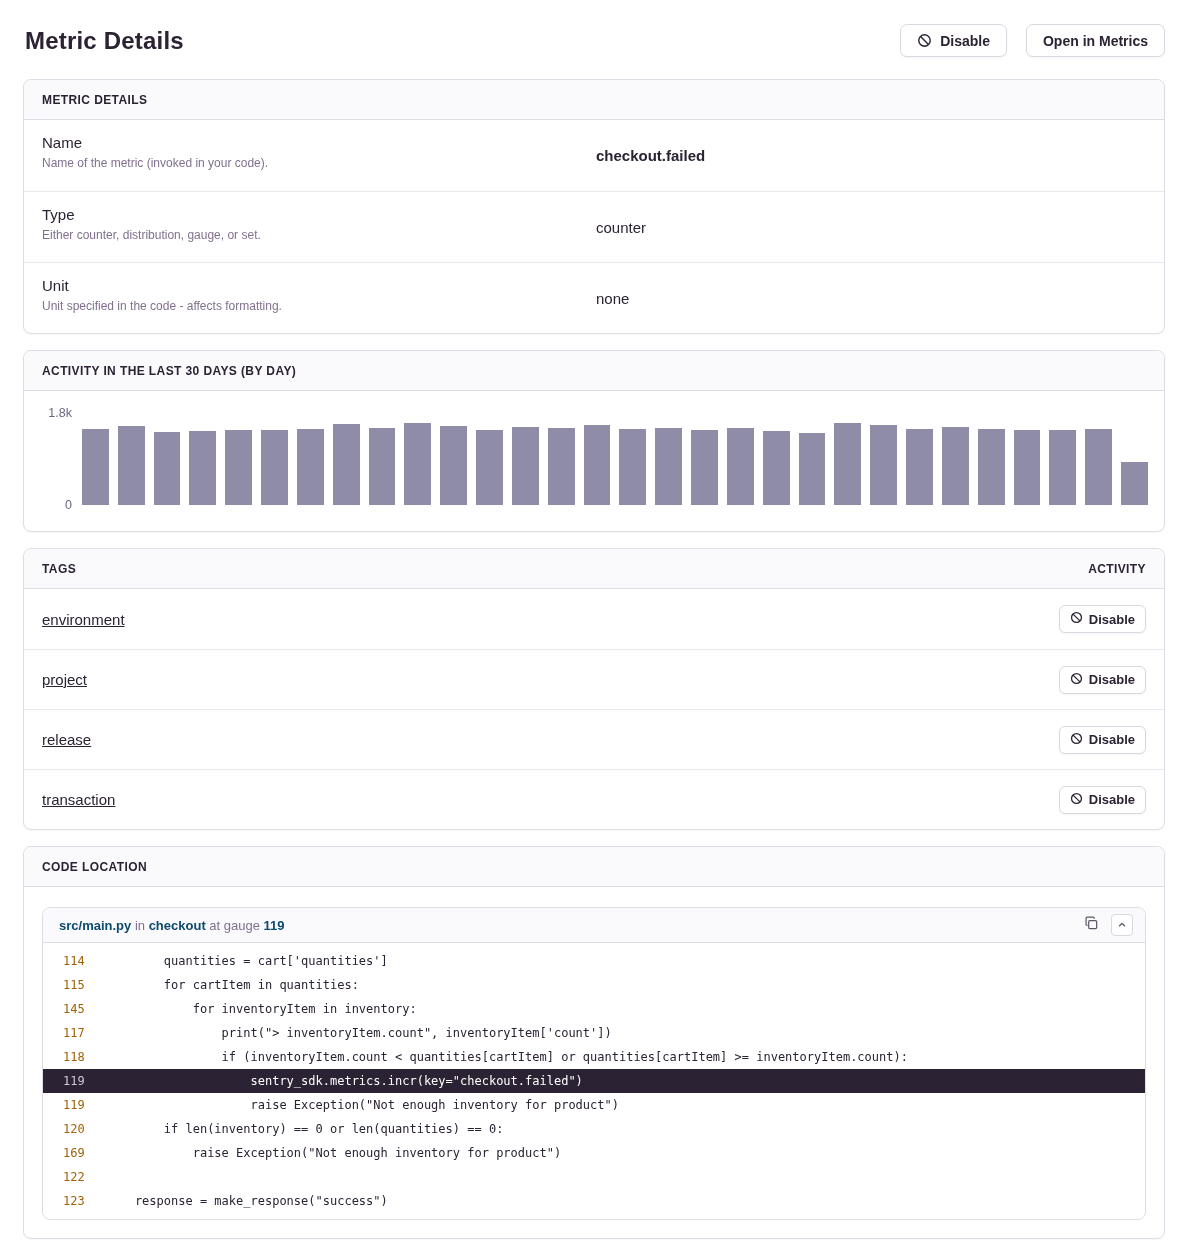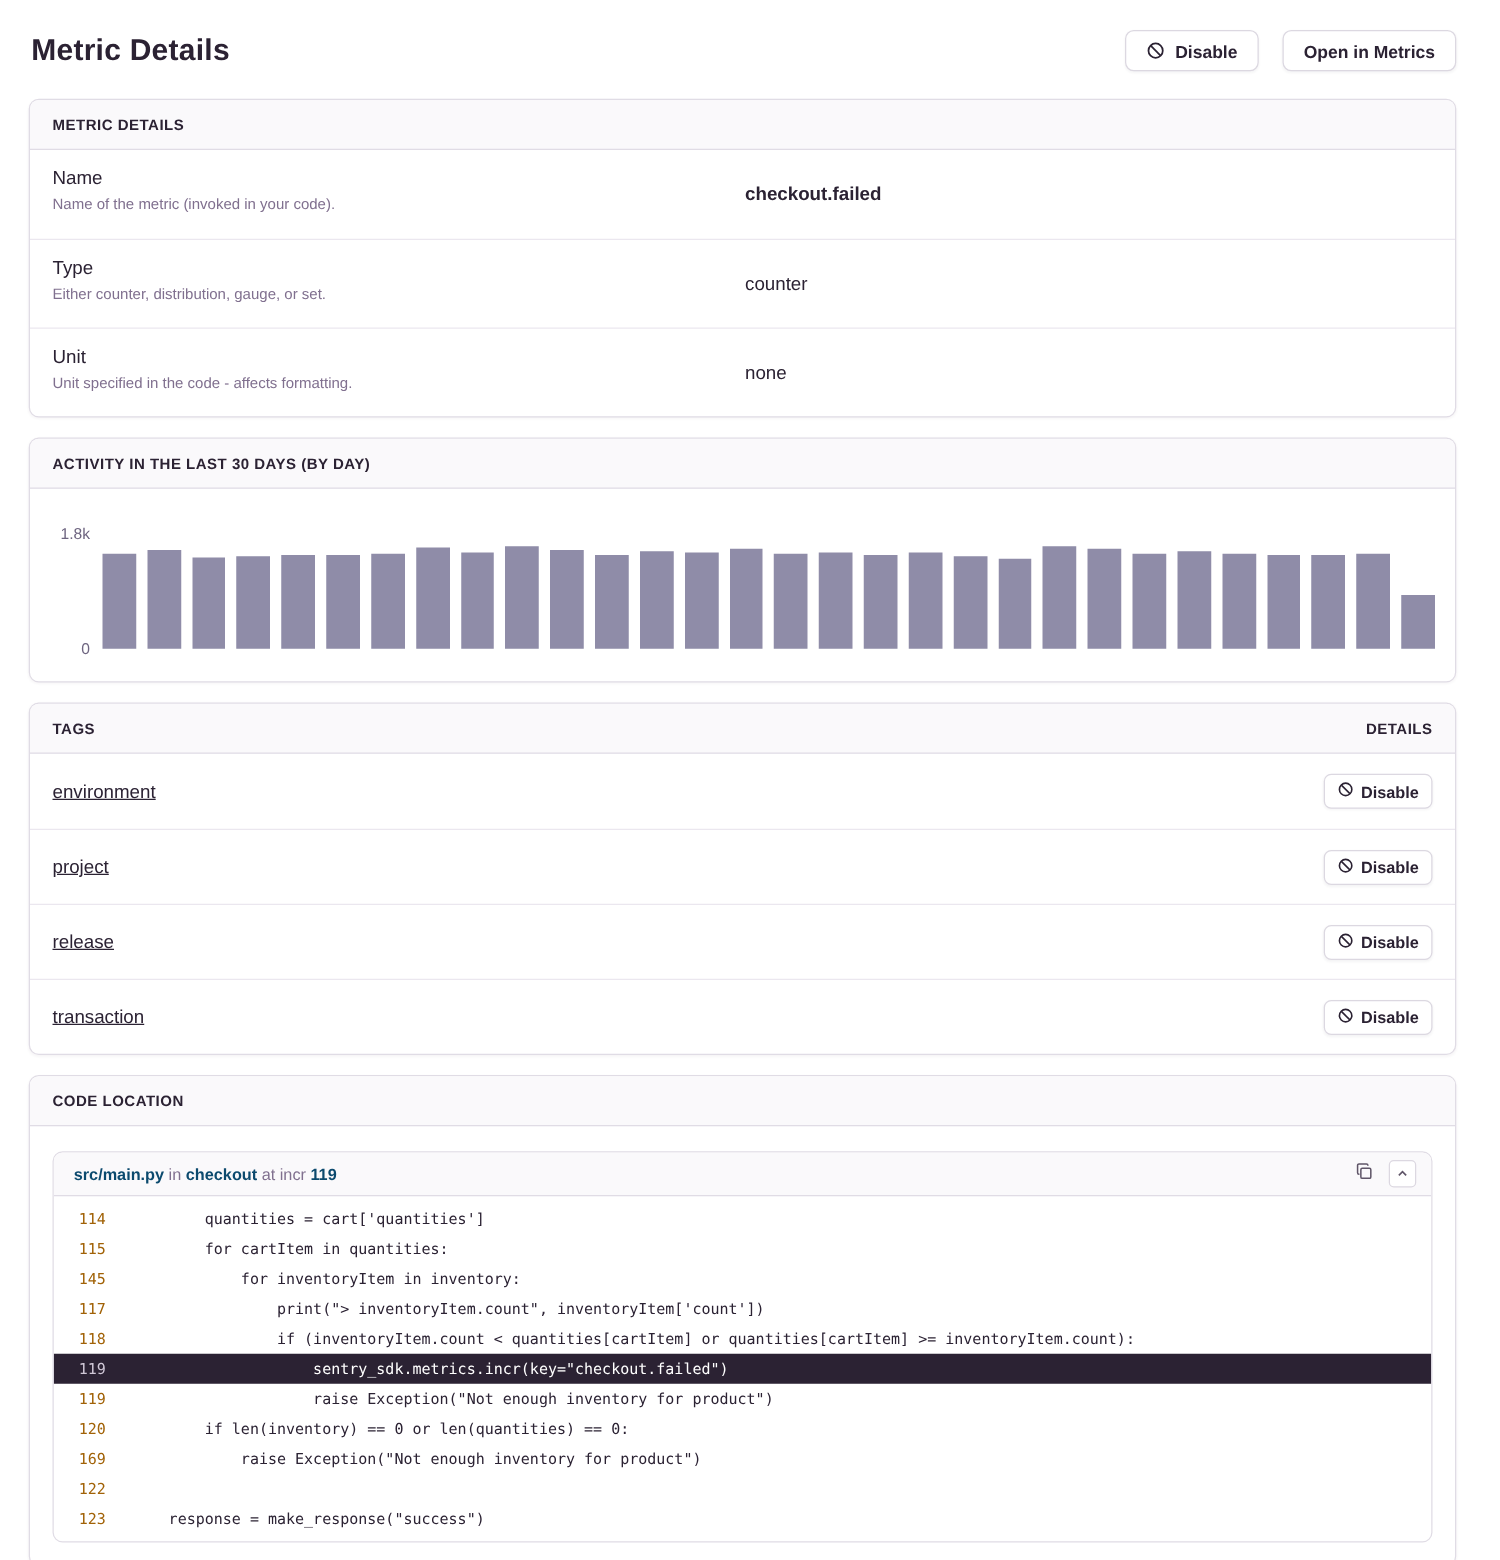--- a/index.html
+++ b/index.html
@@ -40,21 +40,21 @@
   
   .detail-row { display: flex; min-height: 71px; border-top: 1px solid #ebe7ef; }
   .detail-row:first-of-type { border-top: none; }
   .detail-left { width: 50%; padding: 14px 18px 13px; }
   .detail-label { font-size: 15px; font-weight: 500; margin-bottom: 5px; }
   .detail-desc { font-size: 12px; color: #80708f; }
   .detail-right { width: 50%; display: flex; align-items: center; padding: 0 18px 0 2px; font-size: 15px; }
   .detail-right.bold .detail-value { font-weight: 700; }
 
   
-  .chart-row { display: flex; margin: 36px 16px 26px 0; height: 92px; }
+  .chart-row { display: flex; margin: 22px 16px 26px 0; height: 92px; }
   .y-labels { width: 58px; position: relative; font-size: 12.5px; color: #6e6580; }
   .y-max { position: absolute; top: -7px; right: 10px; }
   .y-min { position: absolute; bottom: -7px; right: 10px; }
   .bars { flex: 1; display: flex; align-items: flex-end; gap: 9px; }
   .bar { flex: 1; background: #8f8ca8; }
 
   
   .tag-row {
     display: flex; align-items: center; justify-content: space-between;
     min-height: 60px; padding: 0 18px; border-top: 1px solid #ebe7ef;
@@ -195,21 +195,21 @@
           <div class="bar" style="height: 81.9444%; background: rgb(143, 140, 168);"></div>
           <div class="bar" style="height: 83.0556%; background: rgb(143, 140, 168);"></div>
           <div class="bar" style="height: 46.6667%; background: rgb(143, 140, 168);"></div>
         </div>
     </div>
   </section>
 
   <section class="panel">
     <div class="panel-header">
       <span>TAGS</span>
-      <span>DETAILS</span>
+      <span>ACTIVITY</span>
     </div>
     <div>
 
         <div class="tag-row">
           <span class="tag-name">environment</span>
           <button class="btn-small">
             <span>
               <svg width="13" height="13" viewBox="0 0 16 16" fill="none" stroke="#2b2233" stroke-width="1.6">
                 <circle cx="8" cy="8" r="6.1"></circle>
                 <line x1="3.8" y1="3.8" x2="12.2" y2="12.2"></line>
@@ -264,21 +264,21 @@
     <div class="panel-header">
       <span>CODE LOCATION</span>
     </div>
     <div class="code-wrap">
       <div class="code-frame">
         <div class="code-frame-header">
           <span class="code-path">
             <span class="dark">src/main.py</span>
             <span>in</span>
             <span class="dark">checkout</span>
-            <span>at incr</span>
+            <span>at gauge</span>
             <span class="dark">119</span>
           </span>
           <span class="frame-actions">
             <button class="icon-btn">
               <span>
                 <svg width="15" height="15" viewBox="0 0 16 16" fill="none" stroke="#5f5568" stroke-width="1.3">
                   <rect x="5" y="5" width="8.5" height="8.5" rx="1.2"></rect>
                   <path d="M11 2.8V2.4A1.2 1.2 0 0 0 9.8 1.2H3.4A1.2 1.2 0 0 0 2.2 2.4v6.4A1.2 1.2 0 0 0 3.4 10h.4"></path>
                 </svg>
               </span>

